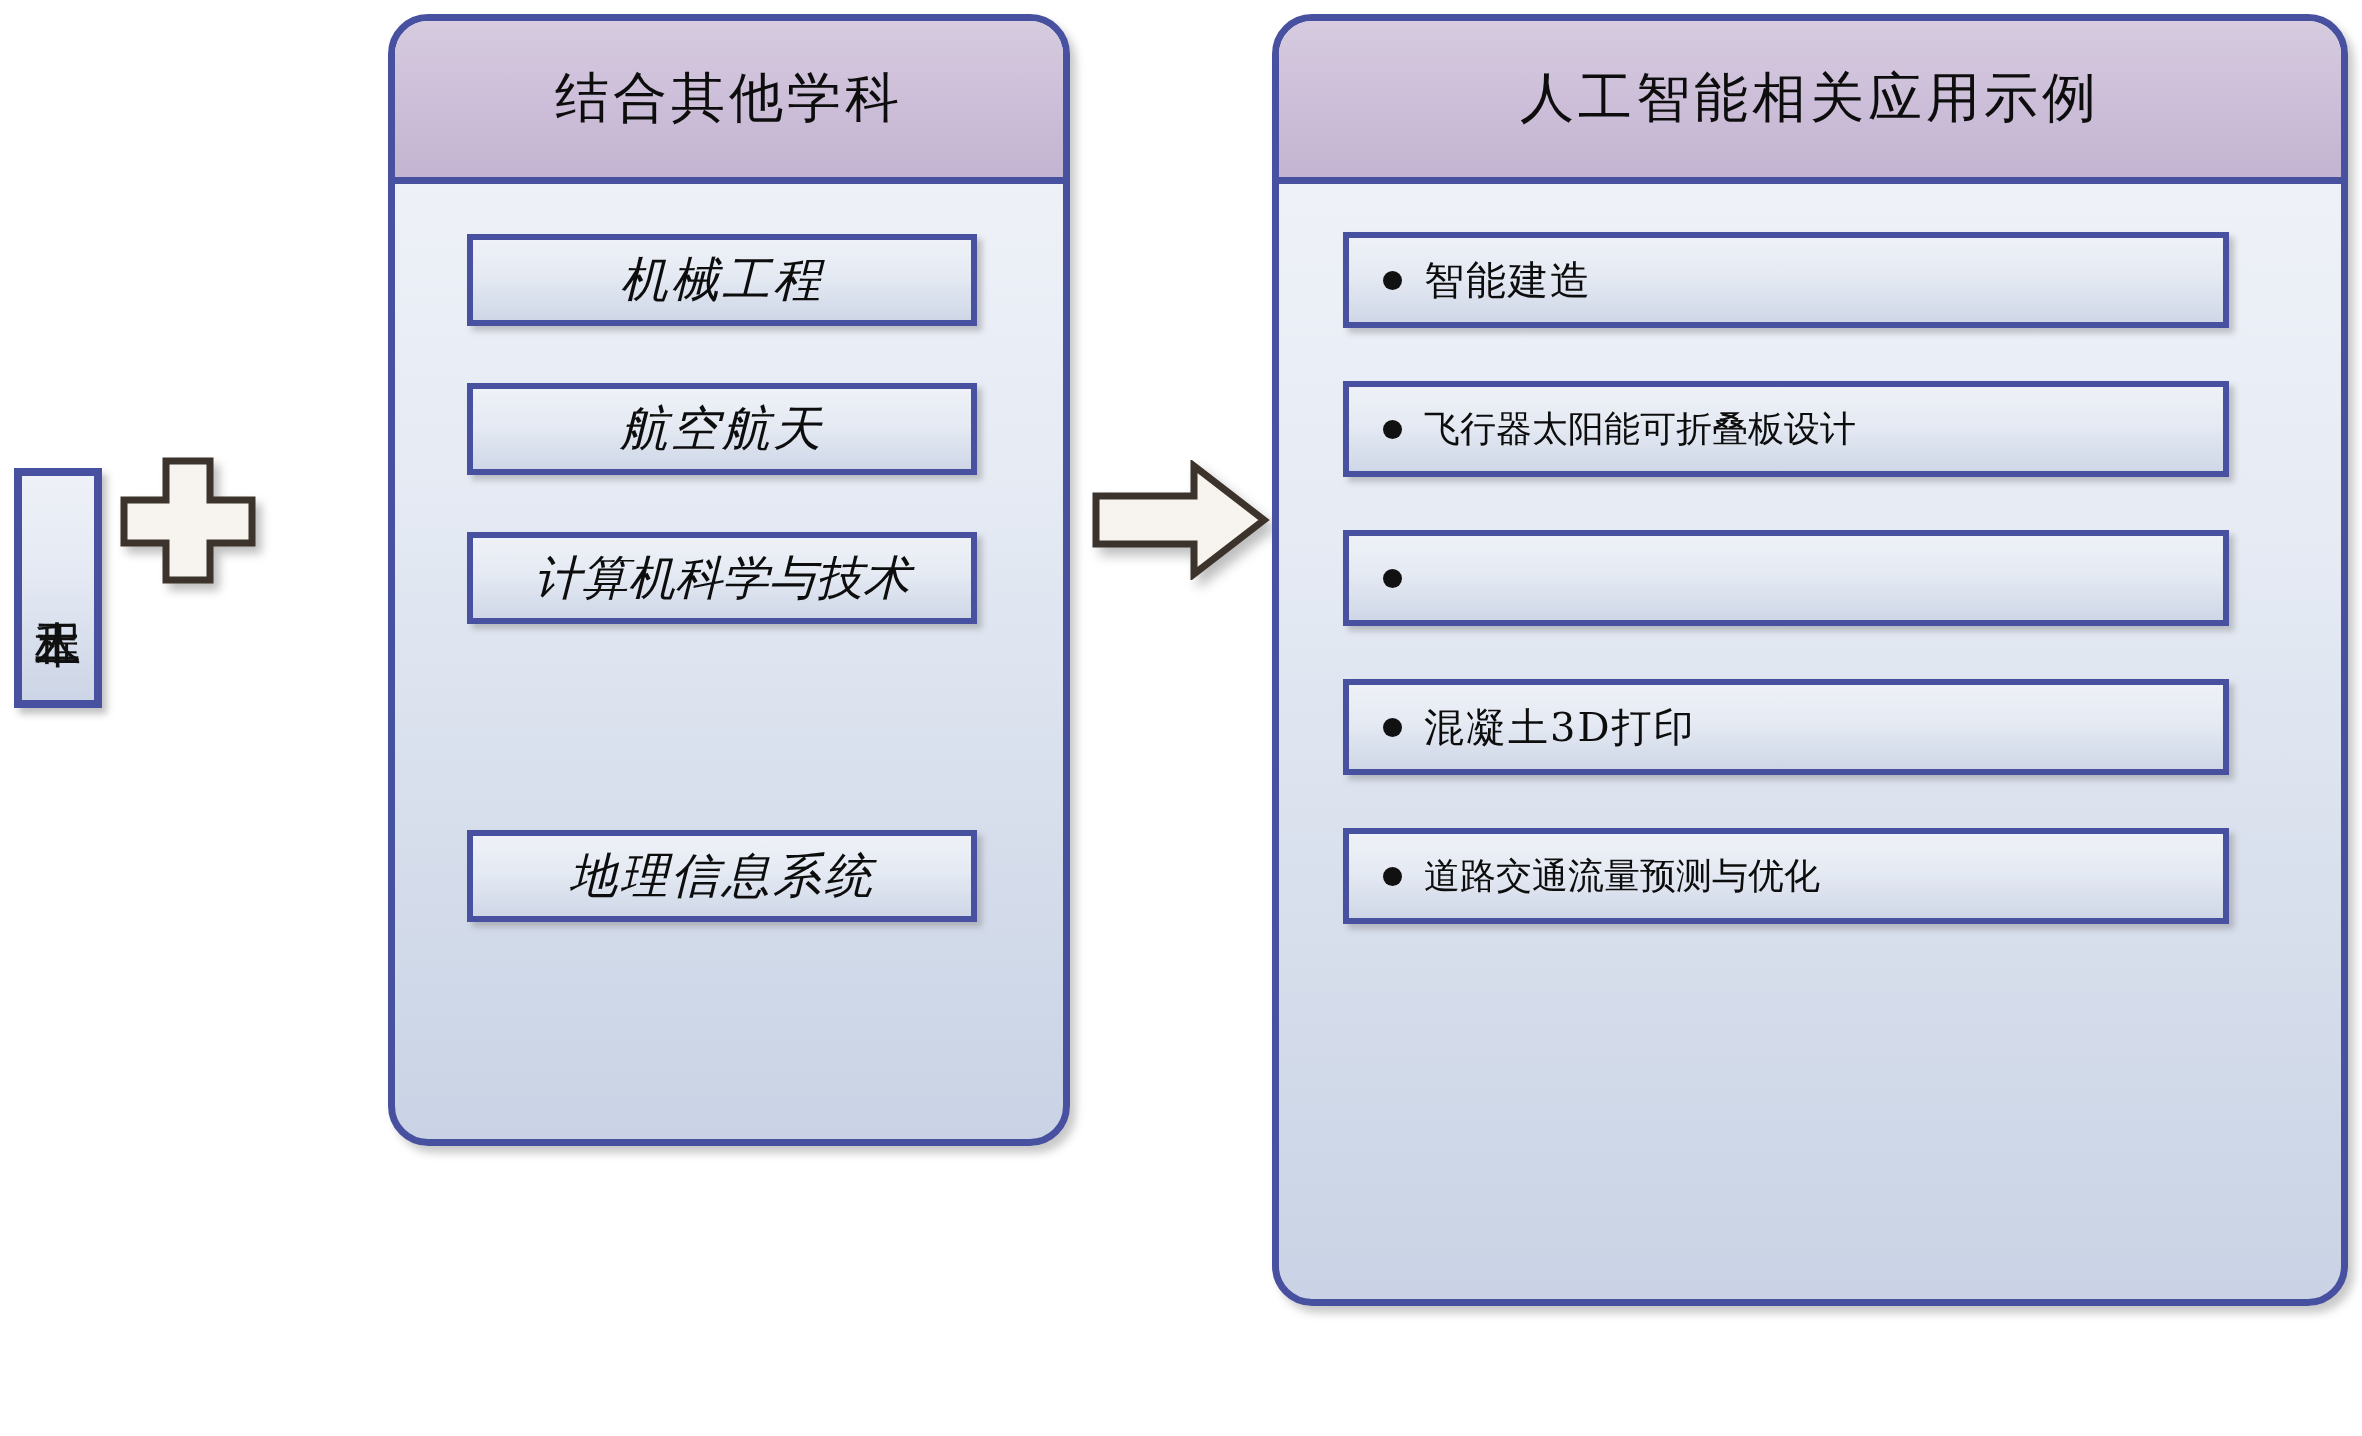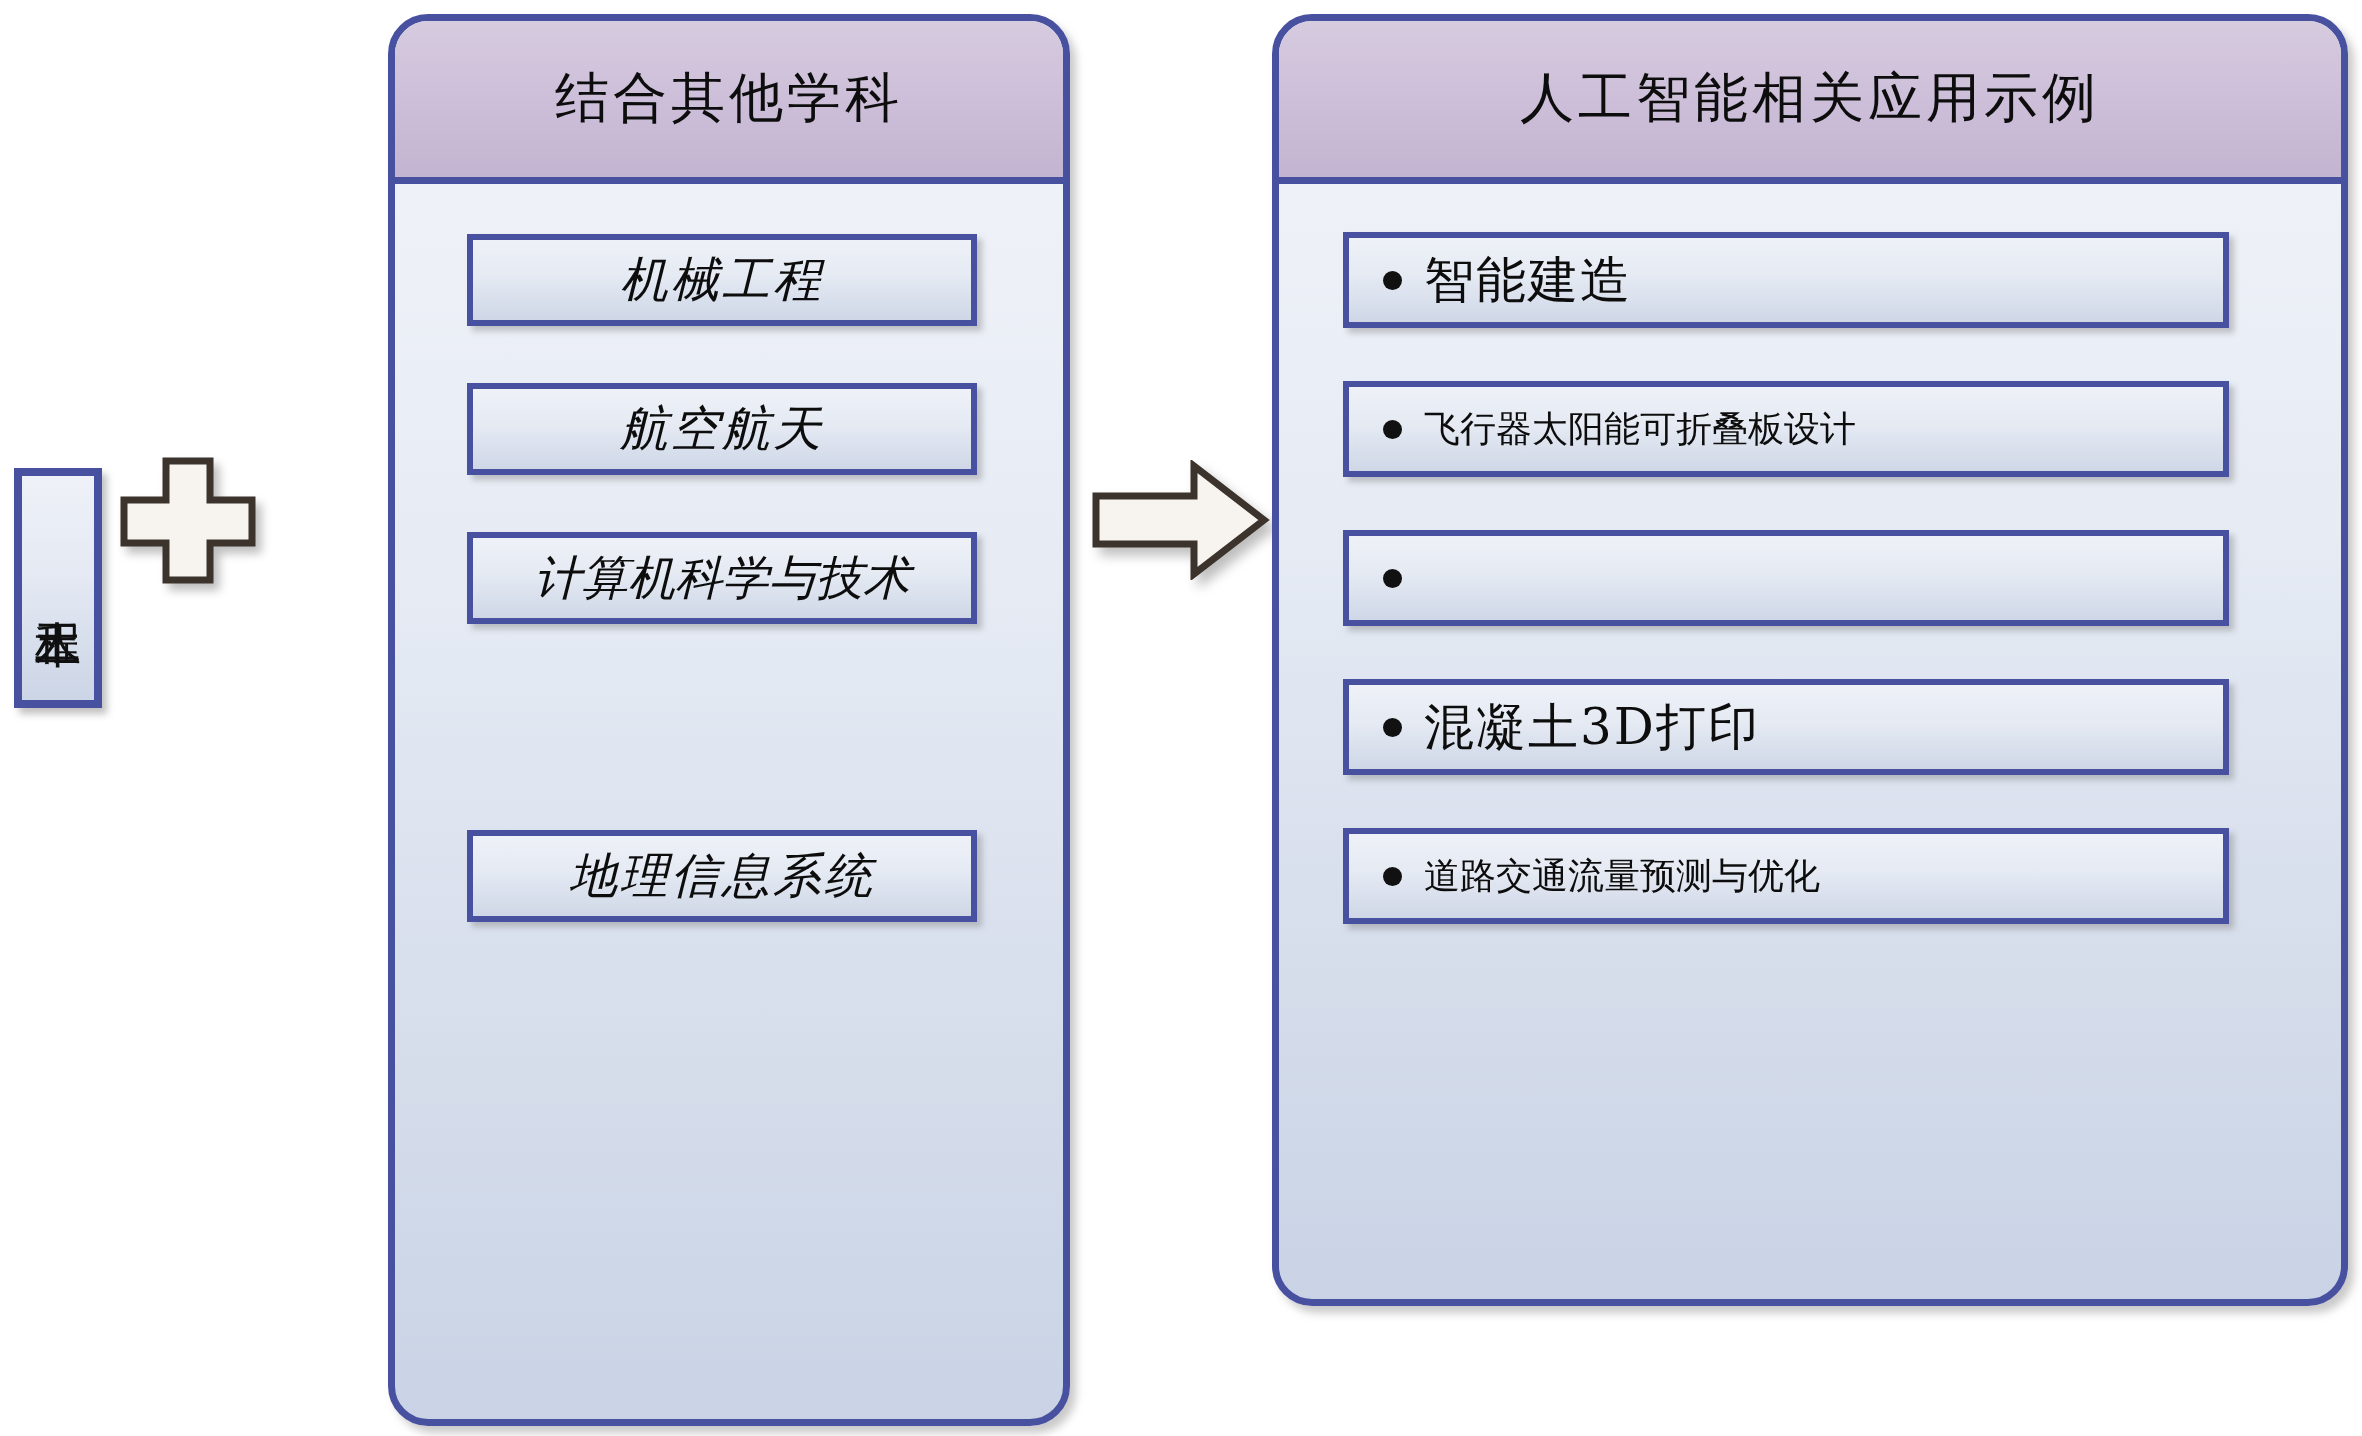--- a/index.html
+++ b/index.html
@@ -62,21 +62,21 @@
     display:flex;align-items:center;justify-content:center;
   }
   .panel-title{
     font-family:"DejaVu Serif","Liberation Serif",serif;
     font-size:54px; color:#0d0d0d; letter-spacing:4px; font-weight:500;
     white-space:nowrap;
   }
   .panel-body{position:relative;width:100%;height:calc(100% - 164px);}
 
   
-  #middle-panel{left:388px; top:14px; width:682px; height:1412px;}
+  #middle-panel{left:388px; top:14px; width:682px; height:1132px;}
   #middle-panel .panel-header{border-top-left-radius:33px;border-top-right-radius:33px;}
   .subject-box{
     position:absolute; left:72px; width:510px; height:92px;
     box-sizing:border-box;
     border:6px solid #4850a0;
     background:linear-gradient(to bottom,#eef1f7 0%,#e5eaf3 45%,#cfd7e7 100%);
     box-shadow:5px 5px 6px rgba(120,120,120,.40);
     display:flex;align-items:center;justify-content:center;font-style:italic;
   }
   .subject-label{
@@ -97,21 +97,21 @@
     box-shadow:5px 5px 6px rgba(120,120,120,.40);
     display:flex;align-items:center;
     padding-left:34px;
   }
   .bullet-dot{
     width:19px;height:19px;border-radius:50%;background:#111;
     flex:0 0 auto;margin-right:22px;
   }
   .app-label{
     font-family:"DejaVu Serif","Liberation Serif",serif;
-    font-size:50px; color:#0d0d0d; letter-spacing:2px; white-space:nowrap;
+    font-size:40px; color:#0d0d0d; letter-spacing:2px; white-space:nowrap;
     font-weight:500;
   }
   .app-label.tight{letter-spacing:0px;font-size:36px;}
 </style>
 </head>
 <body>
 
 <div class="bluebox" id="civil-box">
   <div id="civil-text">土木工程</div>
 </div>

